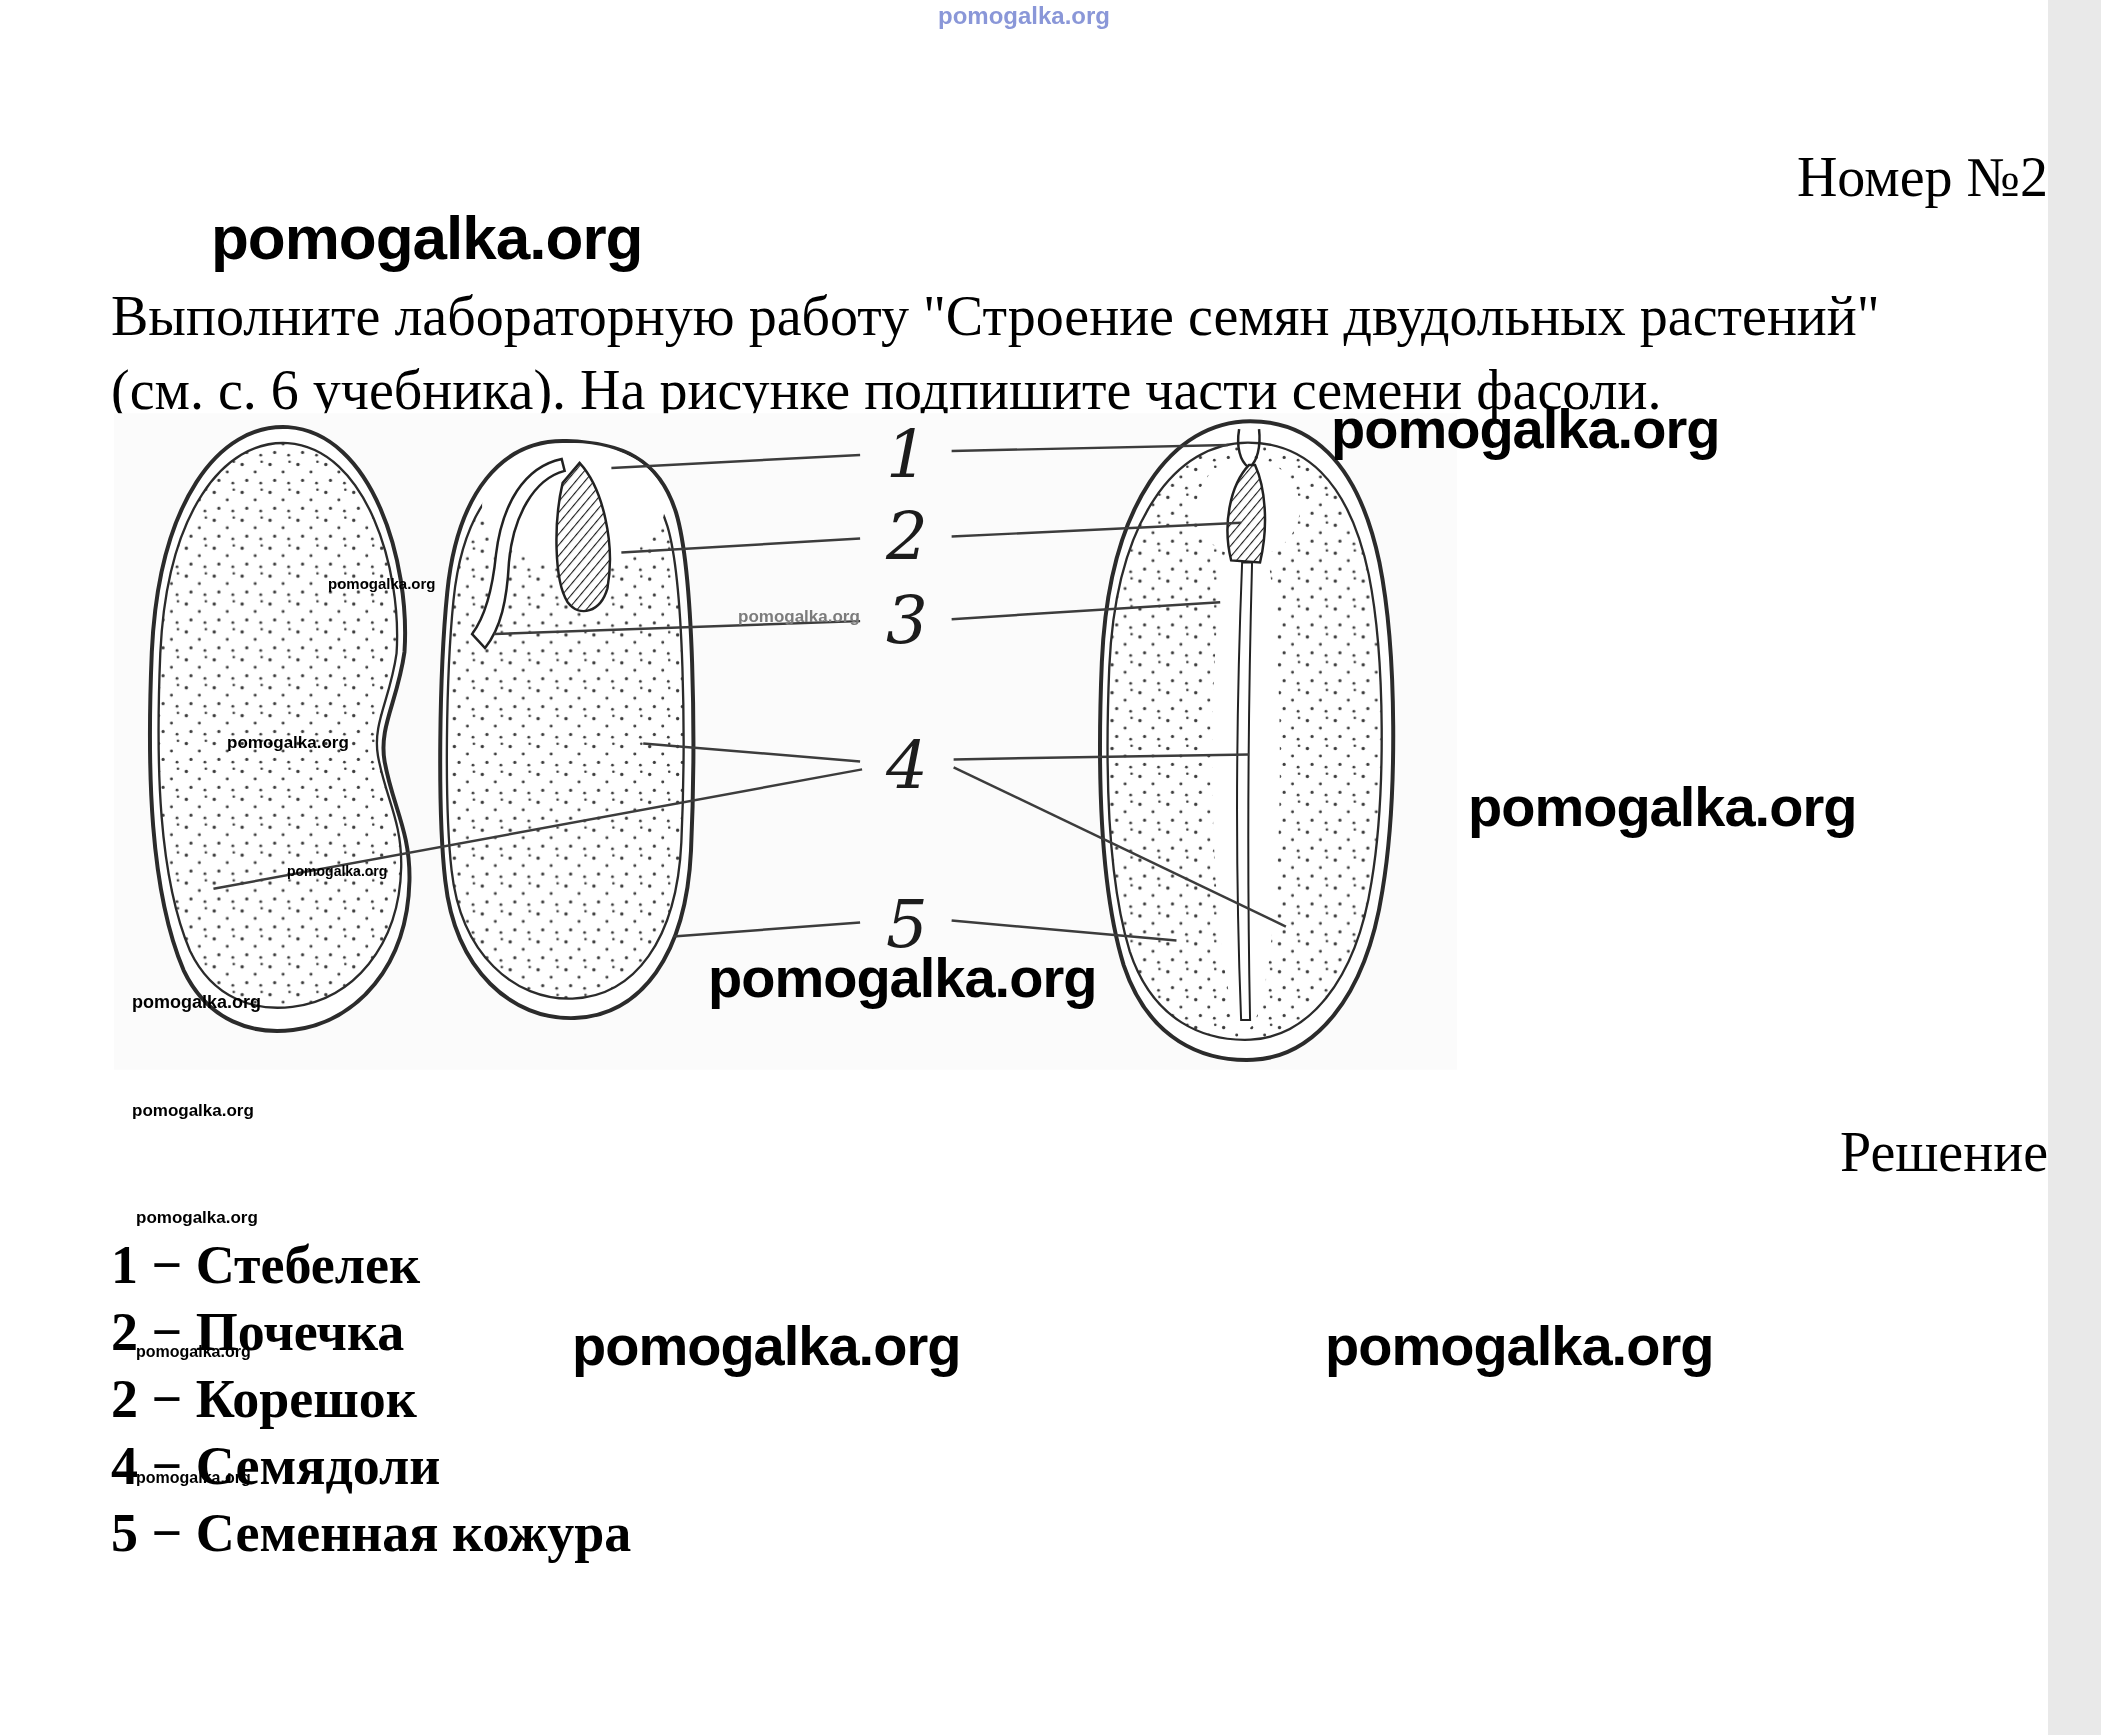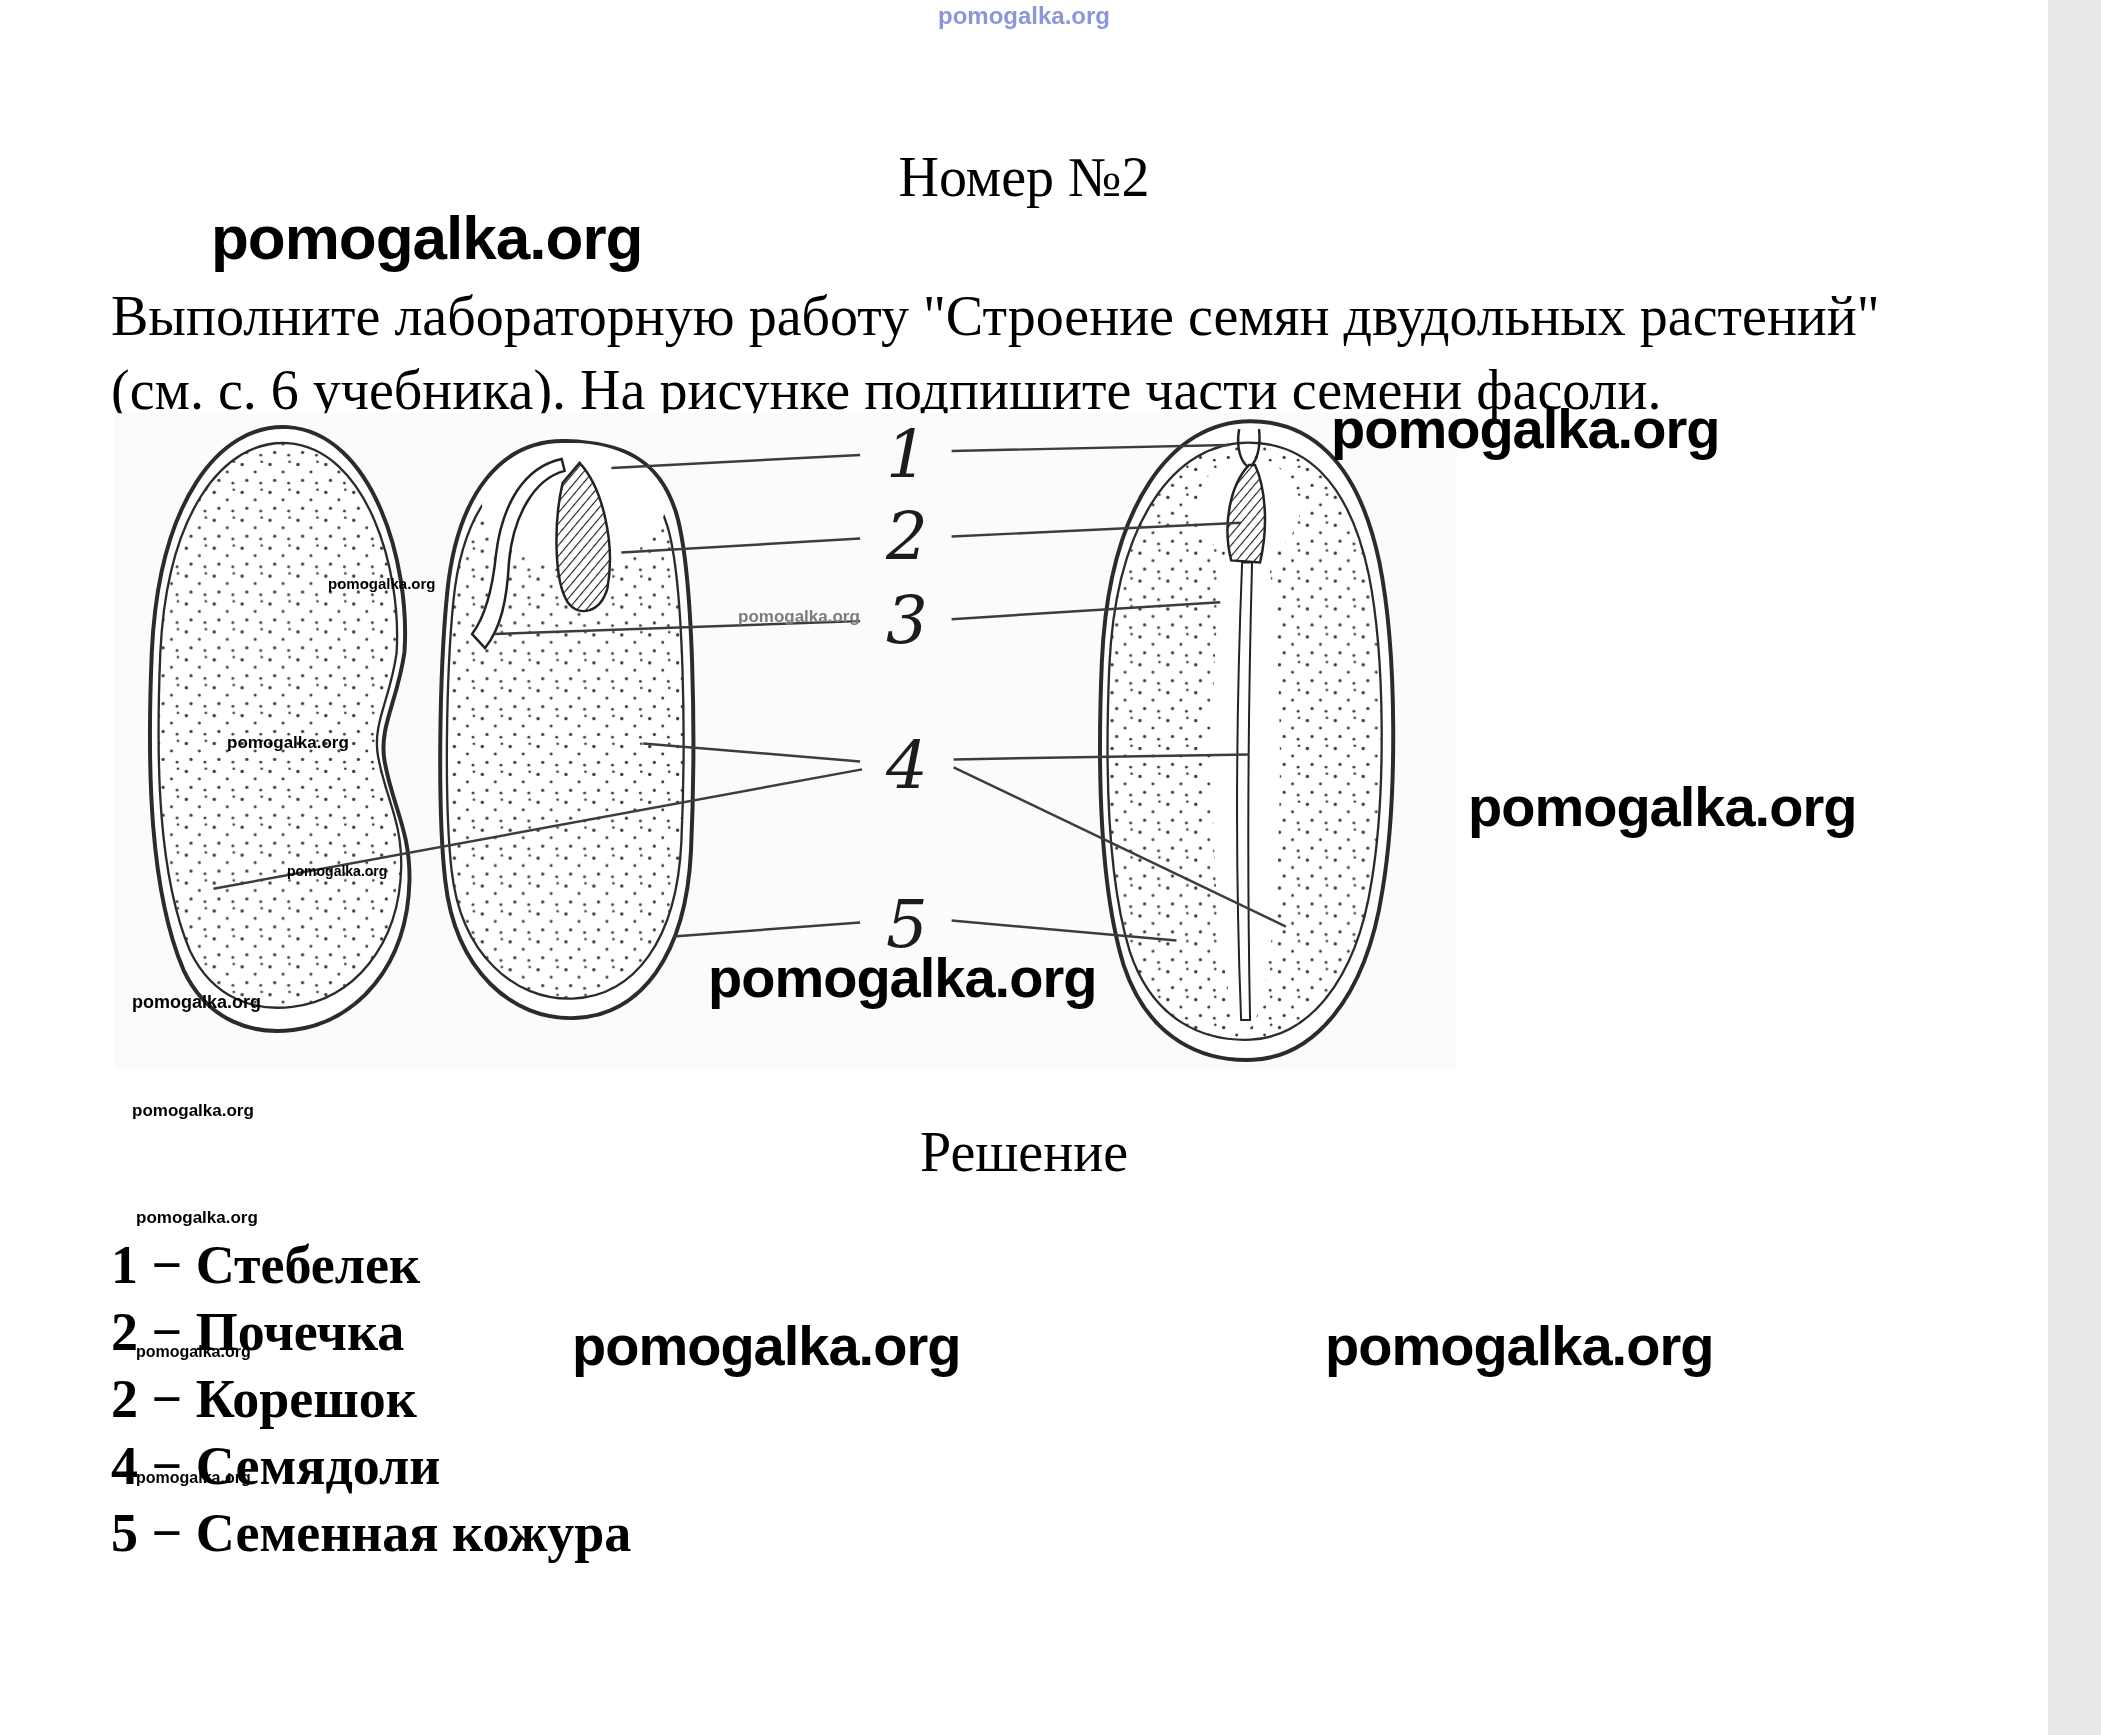--- a/index.html
+++ b/index.html
@@ -33,40 +33,40 @@
   .wm-s3{left:287px;top:863px;font-size:14px;}
   .wm-s4{left:738px;top:607px;color:#7c7c7c;}
   .wm-s5{left:132px;top:992px;font-size:18px;}
   .wm-s6{left:132px;top:1101px;}
   .wm-s7{left:136px;top:1208px;}
   .wm-s8{left:136px;top:1343px;font-size:16px;}
   .wm-s9{left:136px;top:1469px;font-size:16px;}
 
   .title{
     position:absolute;left:0;top:145px;width:100%;
-    text-align:center;font-size:56px;font-weight:400;margin:0;
+    text-align:right;font-size:56px;font-weight:400;margin:0;
   }
   .task{
     position:absolute;left:111px;top:279px;width:1920px;
     font-size:56px;line-height:74px;
   }
   .diagram{
     position:absolute;left:114px;top:413px;
     width:1343px;height:657px;
   }
   .diagram text.num{
     font-family:"DejaVu Serif", serif;
     font-style:italic;
     font-size:66px;
     fill:#1c1c1c;
     text-anchor:middle;
   }
   .solution-heading{
     position:absolute;left:0;top:1120px;width:100%;
-    text-align:center;font-size:56px;
+    text-align:right;font-size:56px;
   }
   .answers{
     position:absolute;left:111px;top:1232px;
     font-size:54px;line-height:67px;font-weight:bold;
   }
 </style>
 </head>
 <body>
 
 <div class="page">

